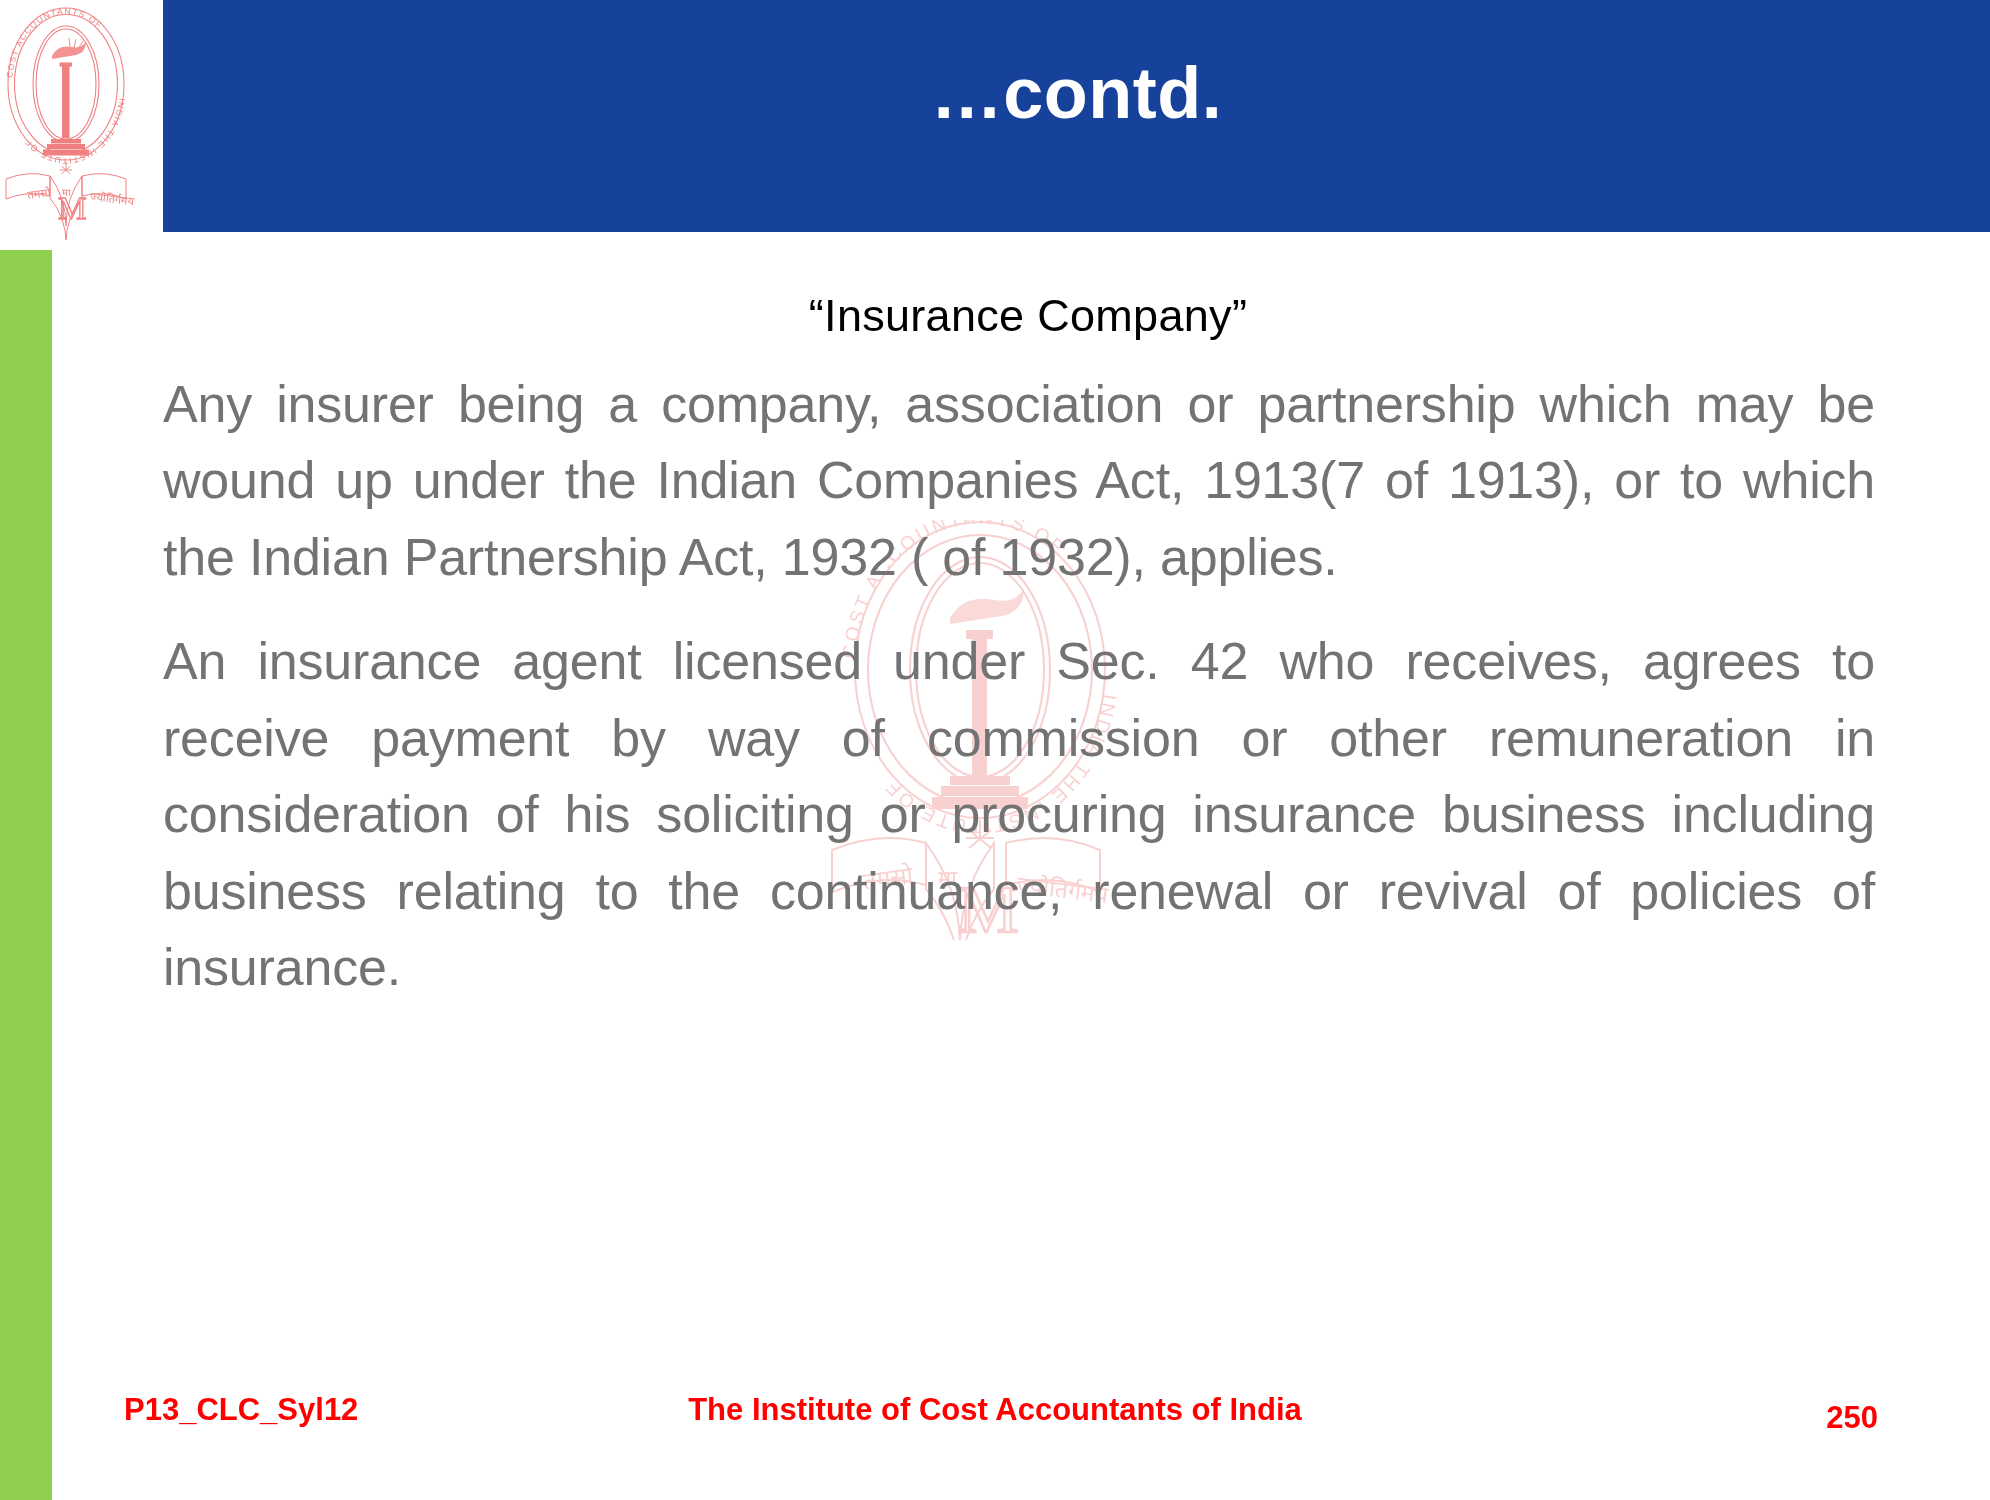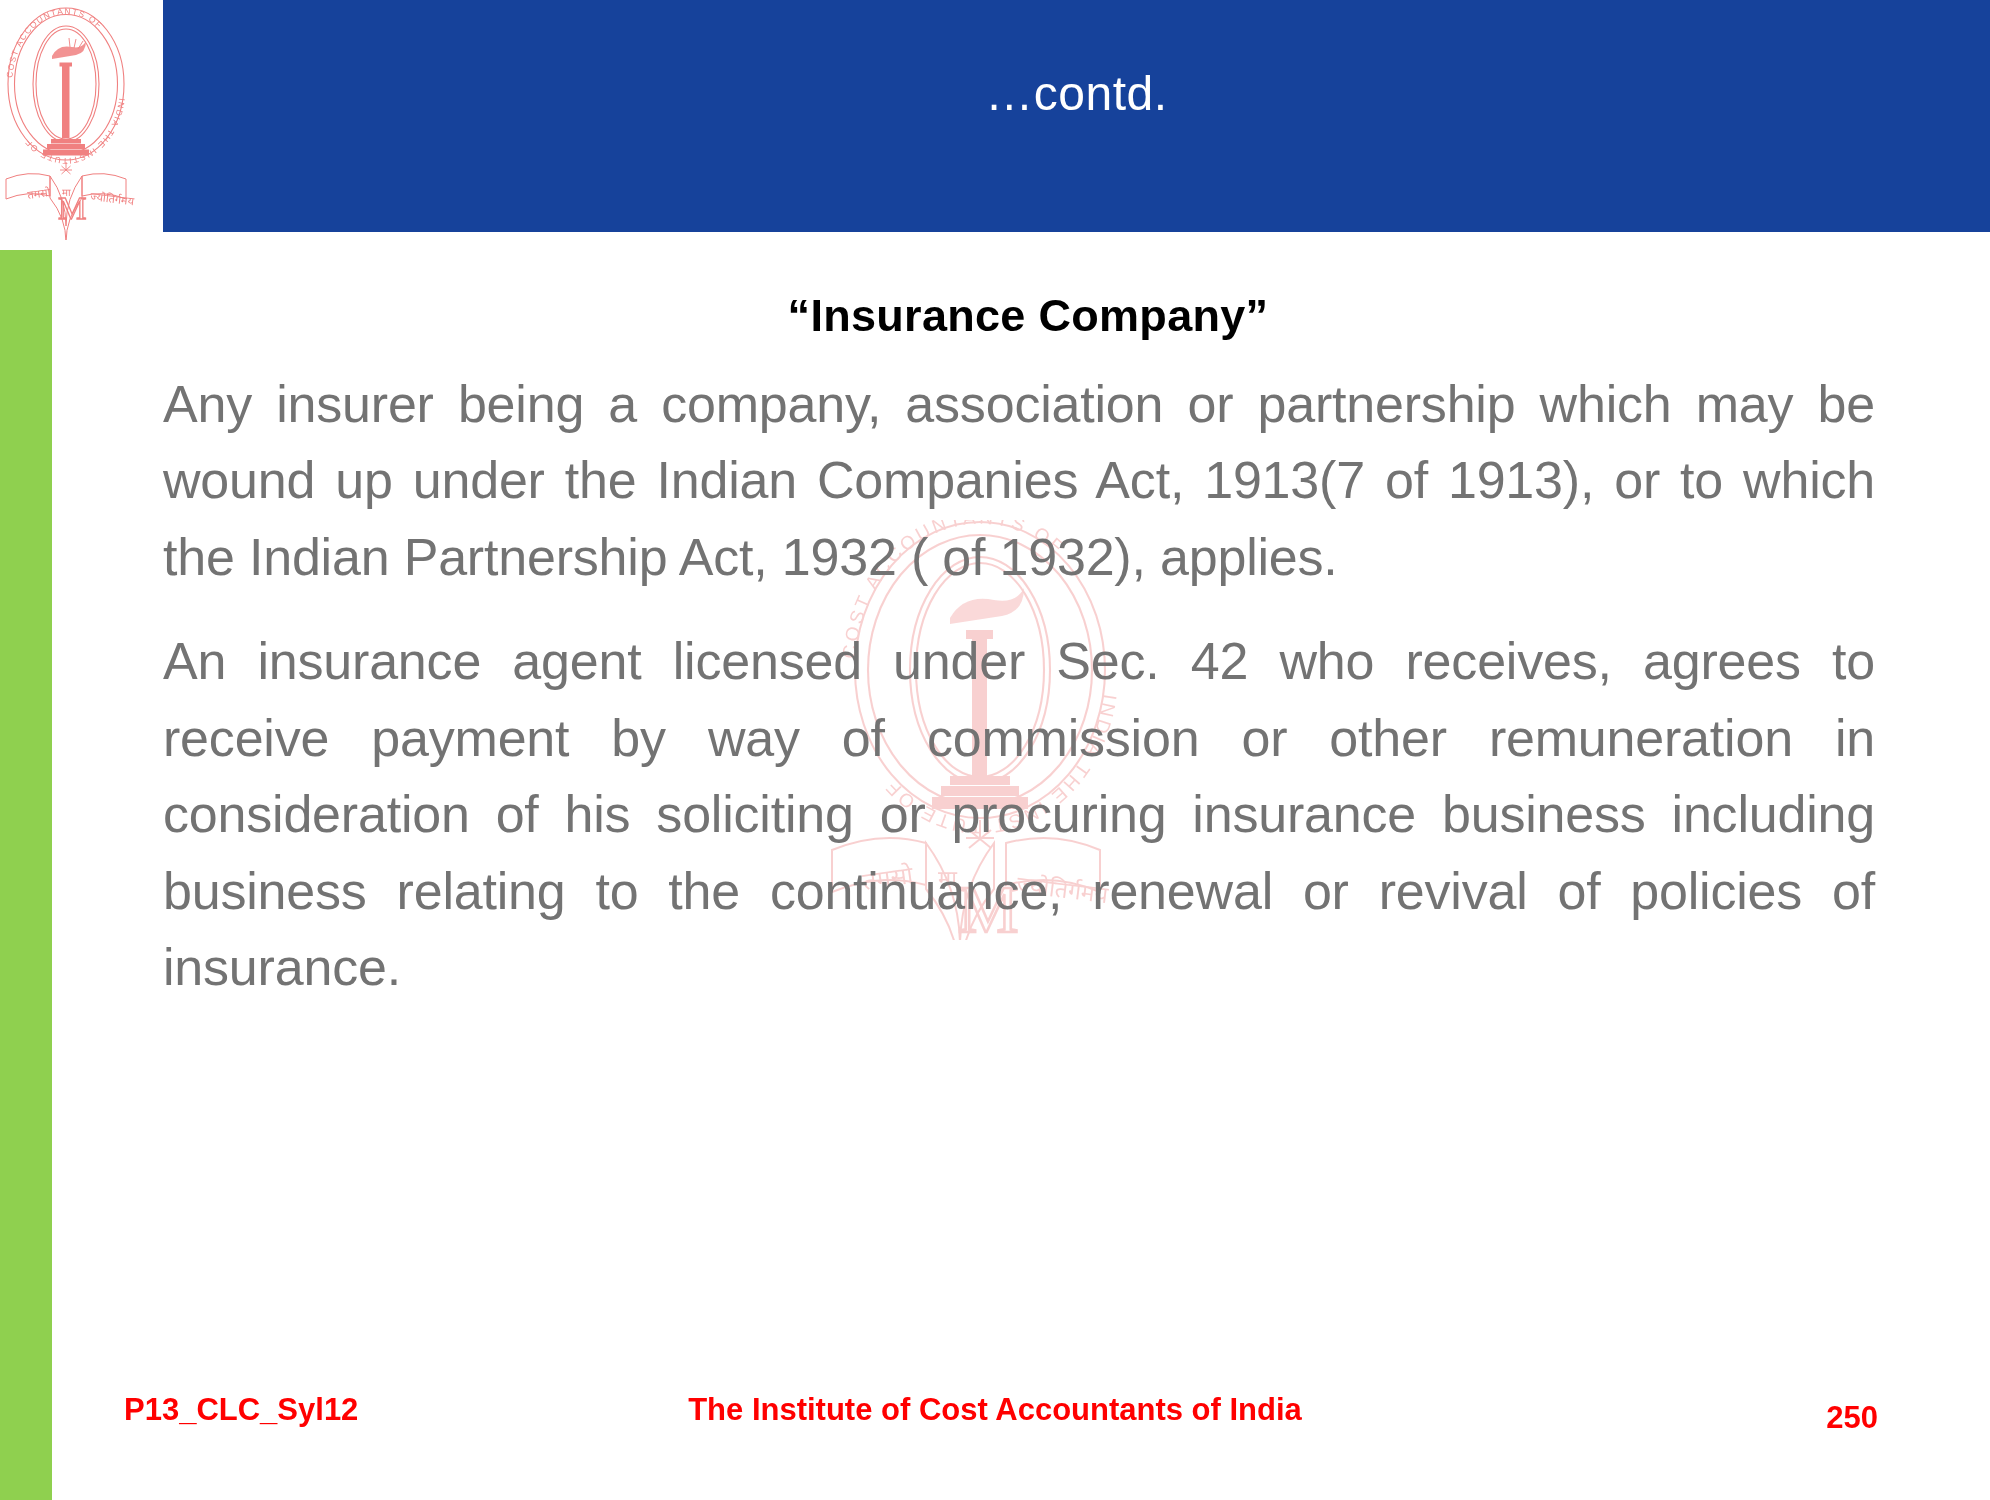--- a/index.html
+++ b/index.html
@@ -30,22 +30,22 @@
   #slide-title {
     position: absolute;
     left: 163px;
     top: 0;
     width: 1827px;
     height: 232px;
     display: flex;
     align-items: center;
     justify-content: center;
     color: #ffffff;
-    font-size: 48px;
-    font-weight: normal;
+    font-size: 72px;
+    font-weight: bold;
     letter-spacing: 0.5px;
     padding-bottom: 46px;
     box-sizing: border-box;
   }
 
   
   #green-bar {
     position: absolute;
     left: 0;
     top: 250px;
@@ -77,21 +77,21 @@
   
   #content {
     position: absolute;
     left: 163px;
     top: 262px;
     width: 1730px;
   }
   .sec-heading {
     text-align: center;
     font-size: 45px;
-    font-weight: bold;
+    font-weight: normal;
     color: #000000;
     letter-spacing: 0.3px;
   }
   .sec-heading.first { margin: 28px 0 0 0; }
   .sec-heading.second { margin: 54px 0 0 0; }
 
   .body-para {
     font-size: 52px;
     line-height: 1.47;
     color: #737373;

